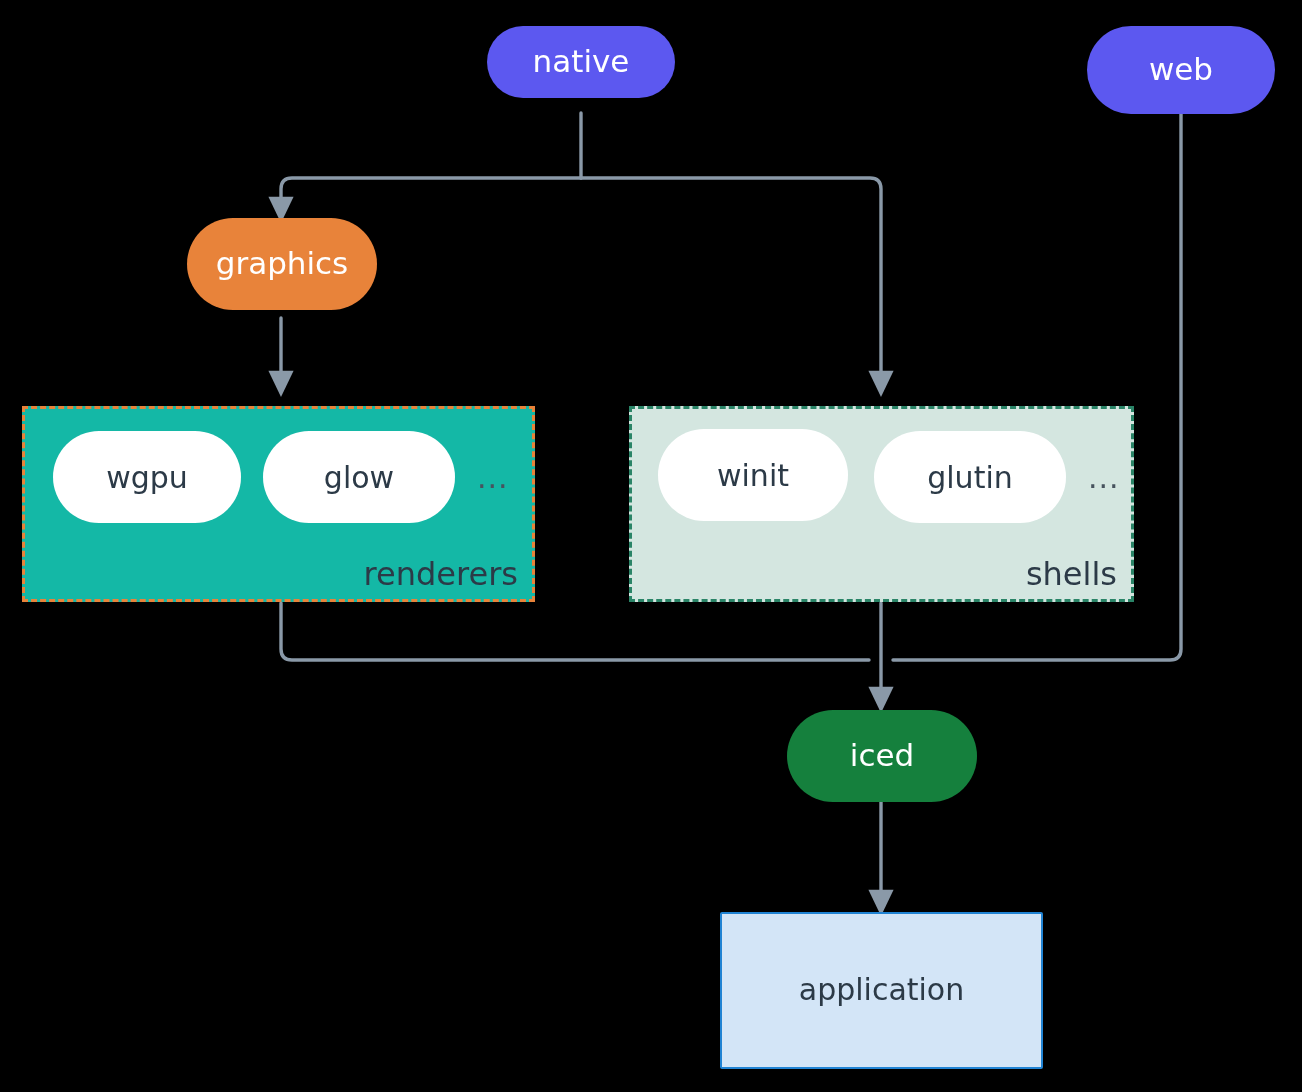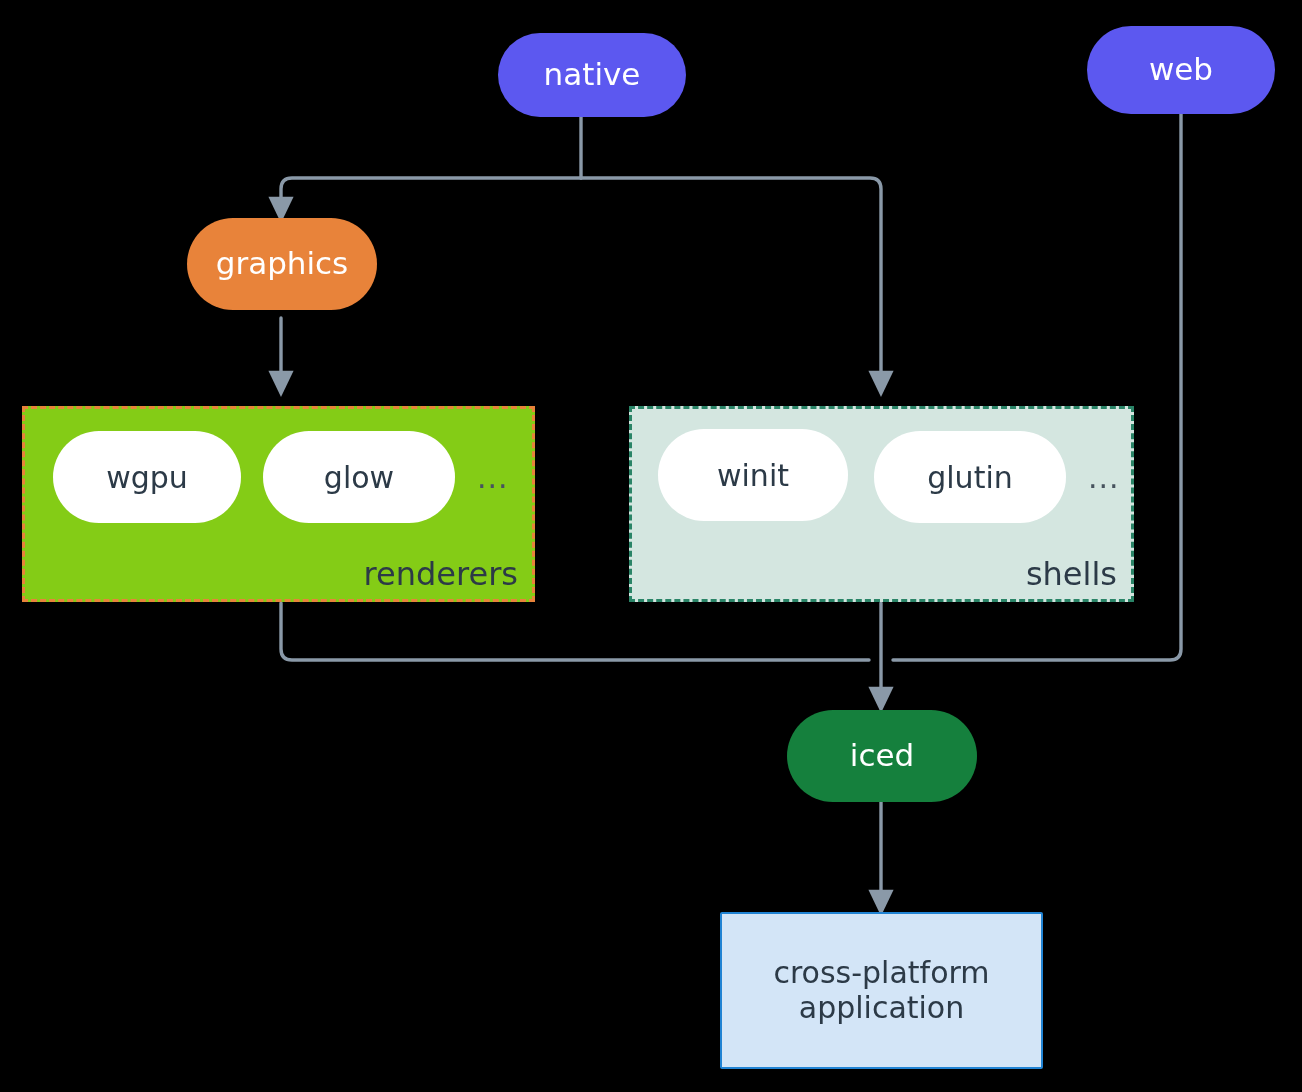--- a/index.html
+++ b/index.html
@@ -63,21 +63,21 @@
     font-size: 31px;
   }
 
   
   .group {
     position: absolute;
     box-sizing: border-box;
     z-index: 2;
   }
   .group-renderers {
-    background: #84cc16;
+    background: #14b8a6;
     border: 3px dashed #E8833A;
   }
   .group-shells {
     background: #D4E6E0;
     border: 3px dashed #2A8467;
   }
   .group-label {
     position: absolute;
     right: 14px;
     bottom: 6px;
@@ -138,21 +138,21 @@
 
     <path d="M1181,113 L1181,649 Q1181,660 1170,660 L893,660" fill="none" stroke="#8A99A8" stroke-width="3.4" stroke-linecap="round" stroke-linejoin="round"></path>
 
     <path d="M281,603 L281,649 Q281,660 292,660 L869,660" fill="none" stroke="#8A99A8" stroke-width="3.4" stroke-linecap="round" stroke-linejoin="round"></path>
 
     <path d="M881,603 L881,700" fill="none" stroke="#8A99A8" stroke-width="3.4" stroke-linecap="round" marker-end="url(#arrow)"></path>
 
     <path d="M881,802 L881,903" fill="none" stroke="#8A99A8" stroke-width="3.4" stroke-linecap="round" marker-end="url(#arrow)"></path>
   </svg>
 
-  <div class="node pill src-pill" style="left:498px; top:26px; width:188px; height:84px;margin-top:7px;">
+  <div class="node pill src-pill" style="left:487px; top:26px; width:188px; height:72px;">
     <span class="node-label">native</span>
   </div>
 
   <div class="node pill src-pill" style="left:1087px; top:26px; width:188px; height:88px;">
     <span class="node-label">web</span>
   </div>
 
   <div class="node pill graphics-pill" style="left:187px; top:218px; width:190px; height:92px;">
     <span class="node-label">graphics</span>
   </div>
@@ -181,17 +181,16 @@
       <span>...</span>
     </div>
     <div class="group-label">shells</div>
   </div>
 
   <div class="node pill iced-pill" style="left:787px; top:710px; width:190px; height:92px;">
     <span class="node-label">iced</span>
   </div>
 
   <div class="node rect-node" style="left:720px; top:912px; width:323px; height:157px;">
-    <span class="node-label">cross-platform</span>
     <span class="node-label">application</span>
   </div>
 
 </div>
 
 </body></html>

